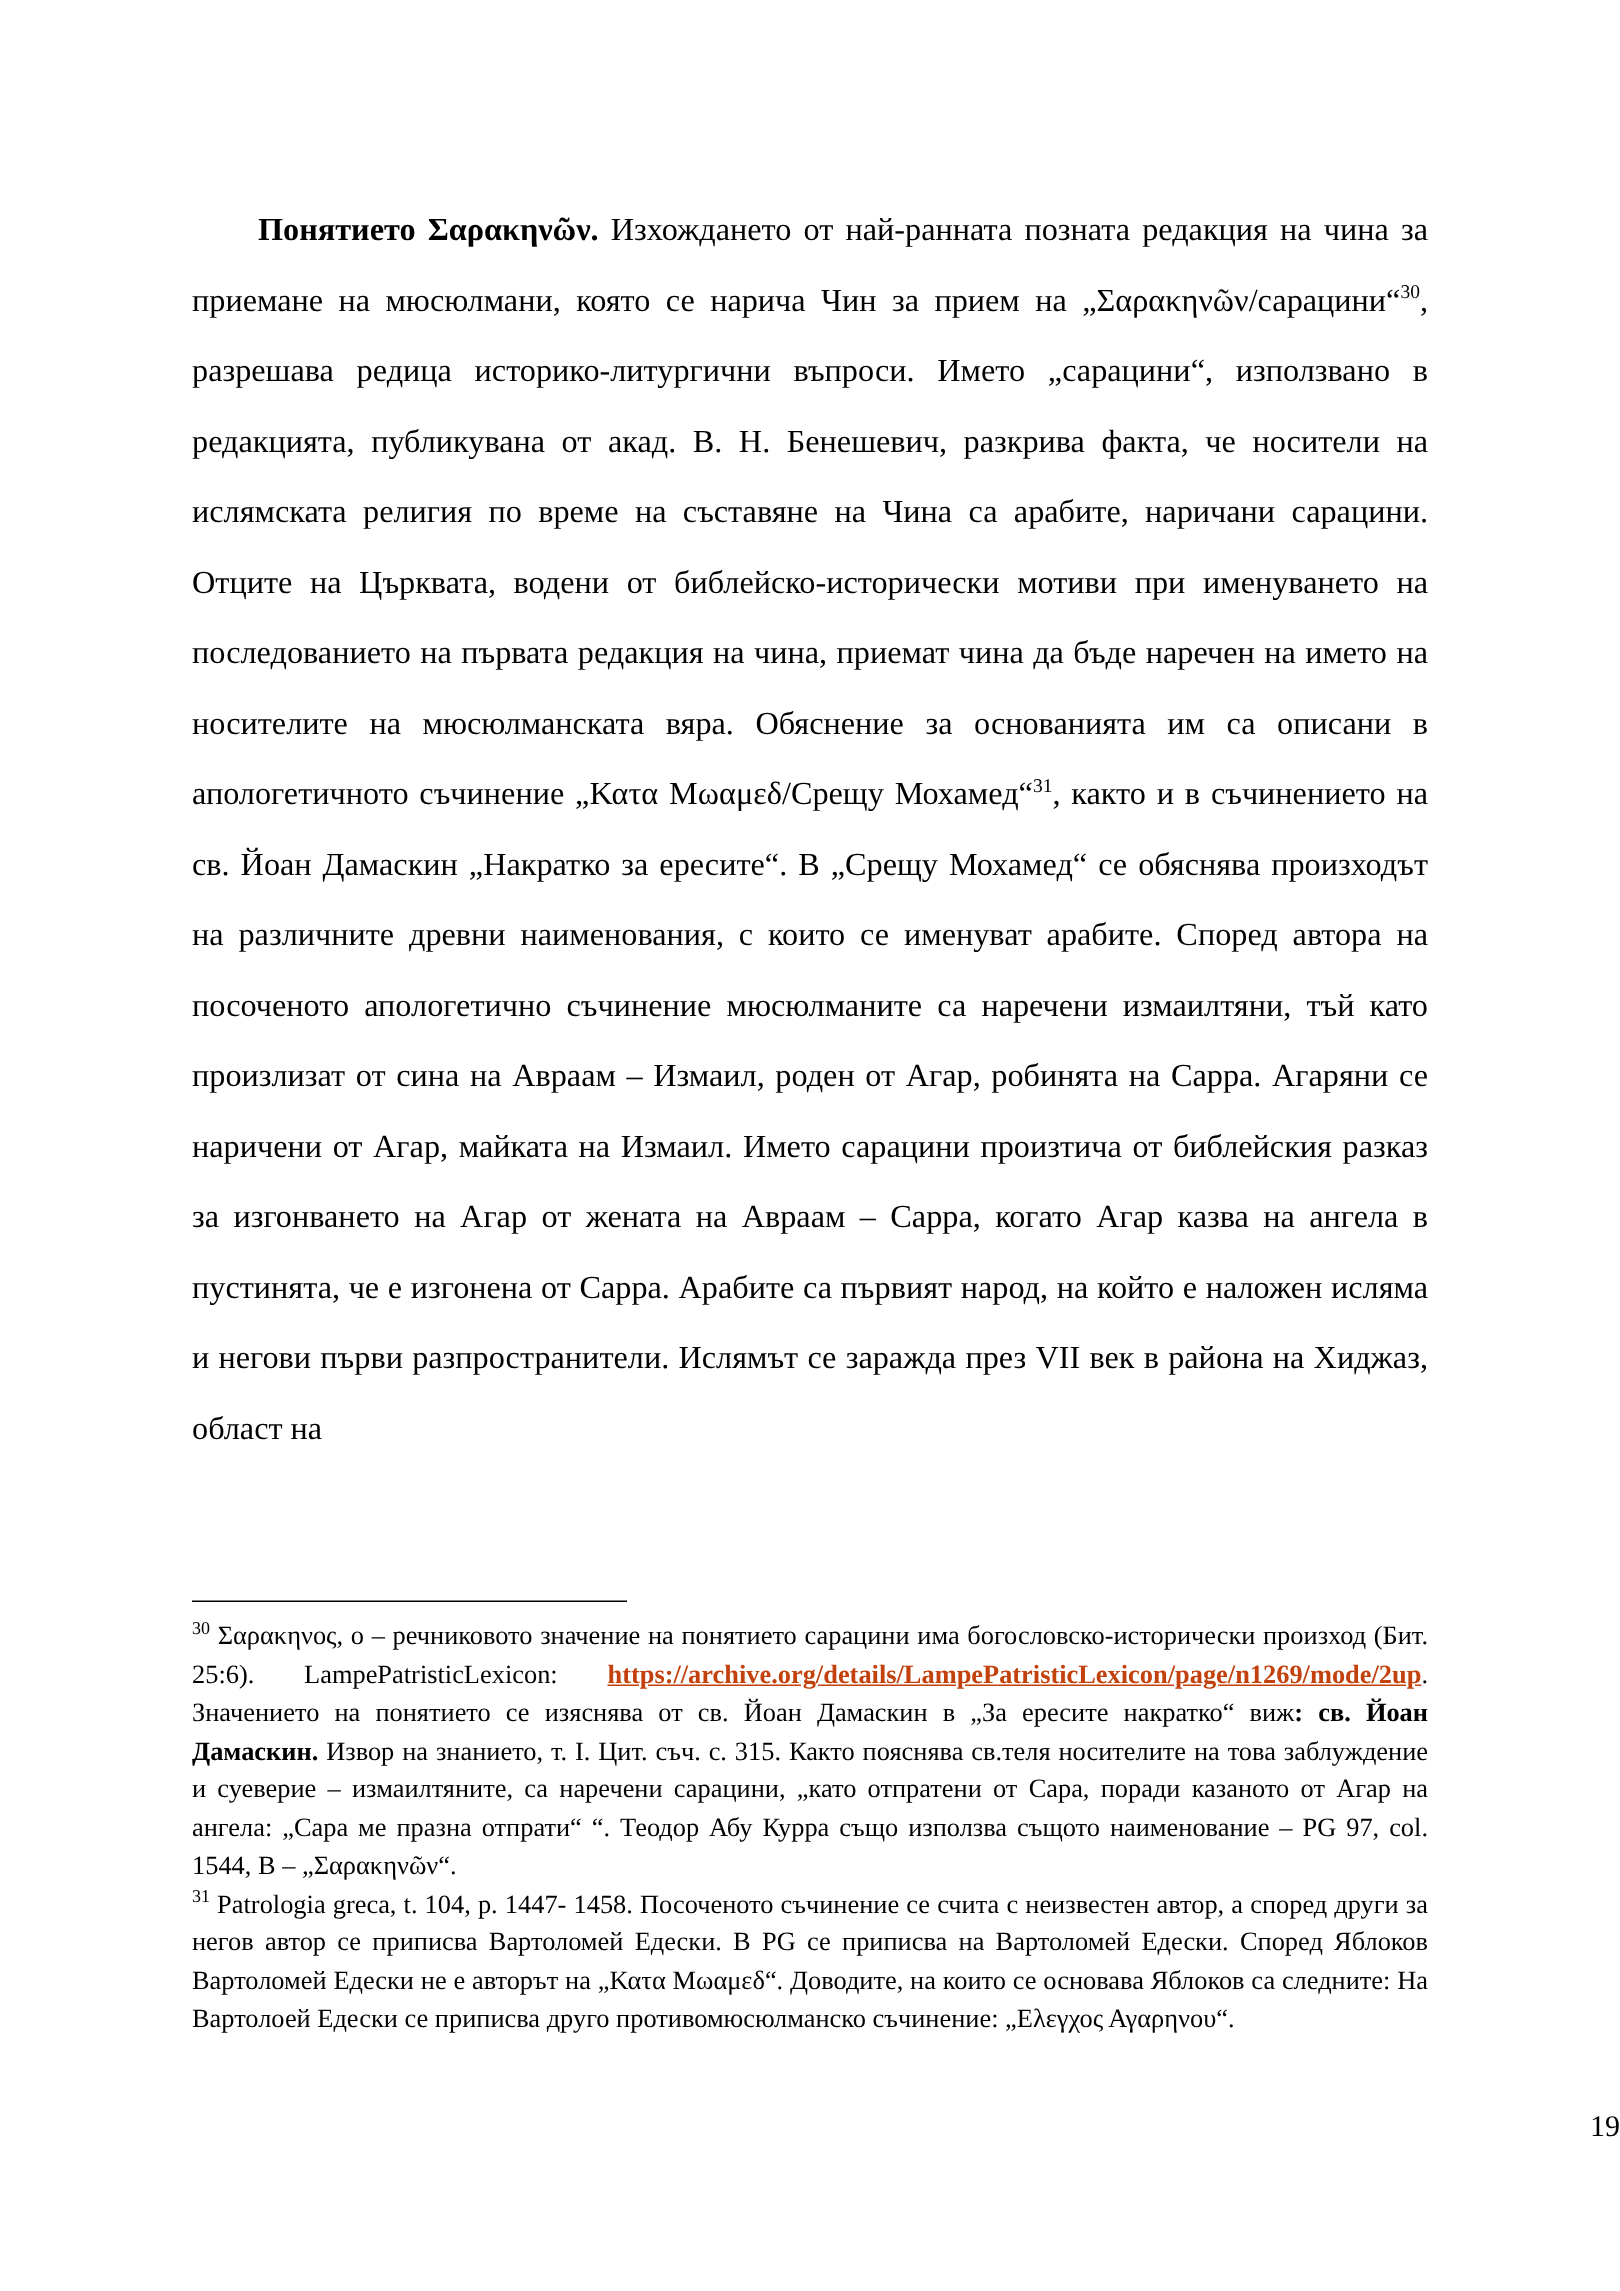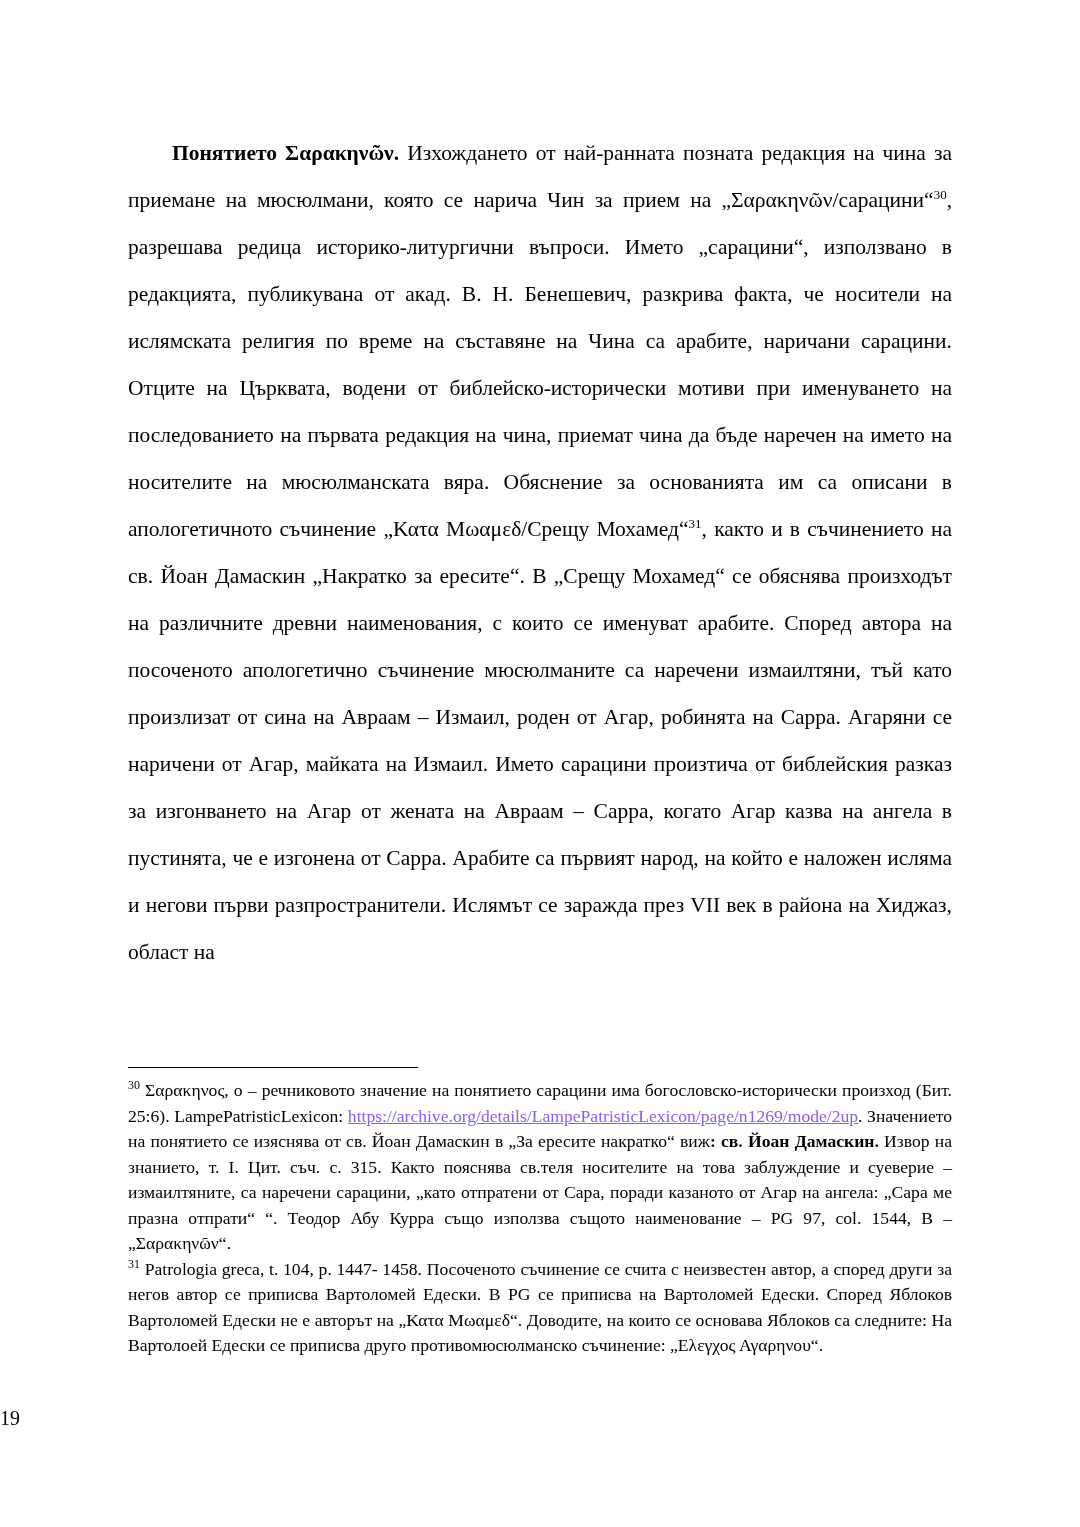--- a/index.html
+++ b/index.html
@@ -53,30 +53,31 @@
   }
   .footnotes p {
     margin: 0;
   }
   .footnotes sup {
     font-size: 12px;
     vertical-align: super;
     line-height: 0;
   }
   .fn-link {
-    color: #8b5cf6;
+    color: #c2410c;
     text-decoration: underline;
     word-break: break-all;
+    font-weight: bold;
   }
   .page-number {
     position: absolute;
     left: 0;
     right: 0;
     top: 1395px;
-    text-align: left;
+    text-align: right;
     font-size: 20px;
     font-family: "Liberation Serif", "DejaVu Serif", serif;
   }
 </style>
 </head>
 <body>
 
 <div class="page">
 
   <div class="body-text">

